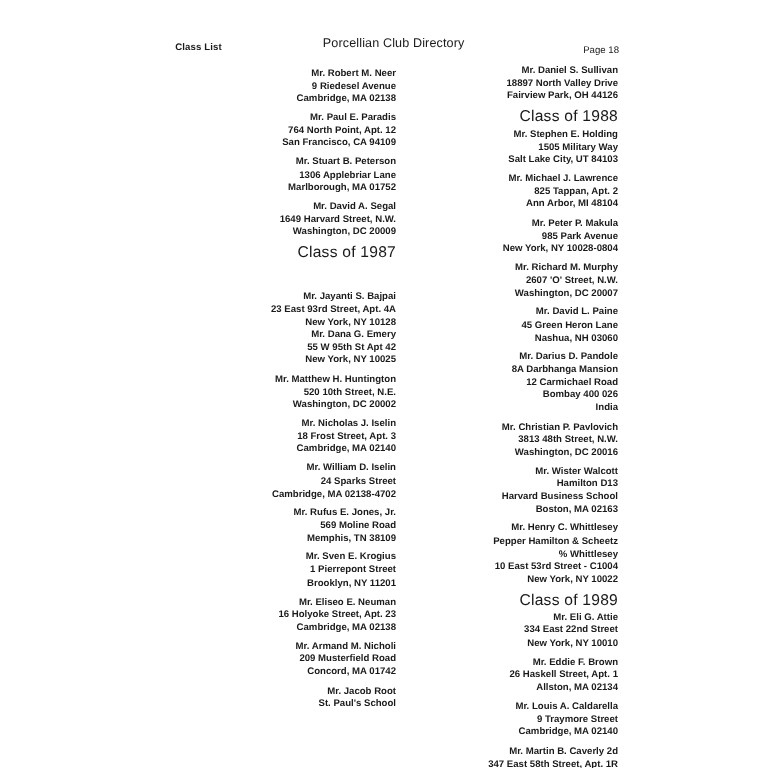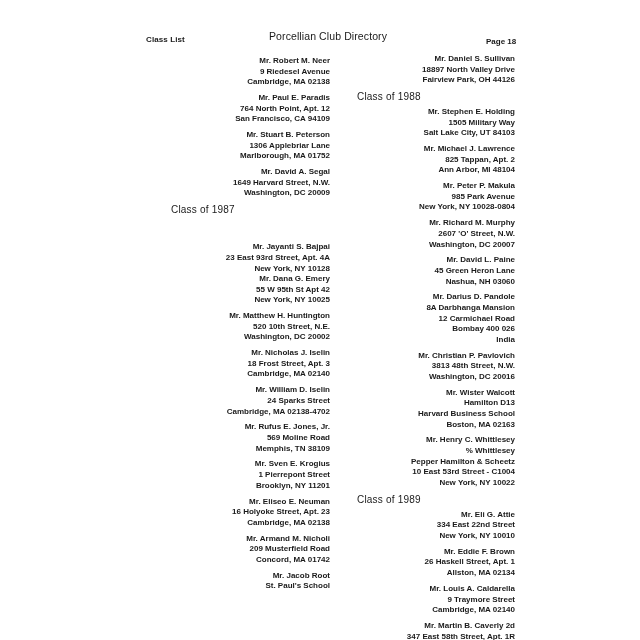--- a/index.html
+++ b/index.html
@@ -33,43 +33,43 @@
       left: 269px;
       top: 30px;
       font-size: 10.5px;
       letter-spacing: 0.1px;
     }
     .hdr-right {
       position: absolute;
       left: 462px;
       top: 37px;
       font-size: 8px;
-      font-weight: bold;
+      font-weight: normal;
       padding-left: 24px;
     }
     .col {
       position: absolute;
       width: 185px;
     }
     .col-left { left: 145px; top: 56px; }
     .col-right { left: 330px; top: 54px; }
     .entry {
       font-size: 8px;
       font-weight: bold;
       line-height: 10.6px;
       margin-bottom: 5.3px;
       white-space: nowrap;
       text-align: right;
     }
     .entry.tight { margin-bottom: 0; margin-top: 26px; }
     .entry div { white-space: nowrap; }
     .class-head {
-      font-size: 10px;
+      font-size: 13px;
       font-weight: normal;
-      text-align: left;
+      text-align: right;
       padding-left: 26px;
       line-height: 12px;
       margin-top: 2px;
       margin-bottom: 4px;
       letter-spacing: 0.2px;
     }
     .col-right .class-head { padding-left: 27px; }
   </style>
 </head>
 <body>
@@ -204,22 +204,22 @@
           <div>Washington, DC  20016</div>
         </div>
         <div class="entry">
           <div>Mr. Wister Walcott</div>
           <div>Hamilton D13</div>
           <div>Harvard Business School</div>
           <div>Boston, MA  02163</div>
         </div>
         <div class="entry">
           <div>Mr. Henry C. Whittlesey</div>
+          <div>Pepper Hamilton &amp; Scheetz</div>
           <div>% Whittlesey</div>
-          <div>Pepper Hamilton &amp; Scheetz</div>
           <div>10 East 53rd Street - C1004</div>
           <div>New York, NY  10022</div>
         </div>
       </div>
     <div class="class-head">Class of 1989</div>
     <div>
         <div class="entry">
           <div>Mr. Eli G. Attie</div>
           <div>334 East 22nd Street</div>
           <div>New York, NY  10010</div>

